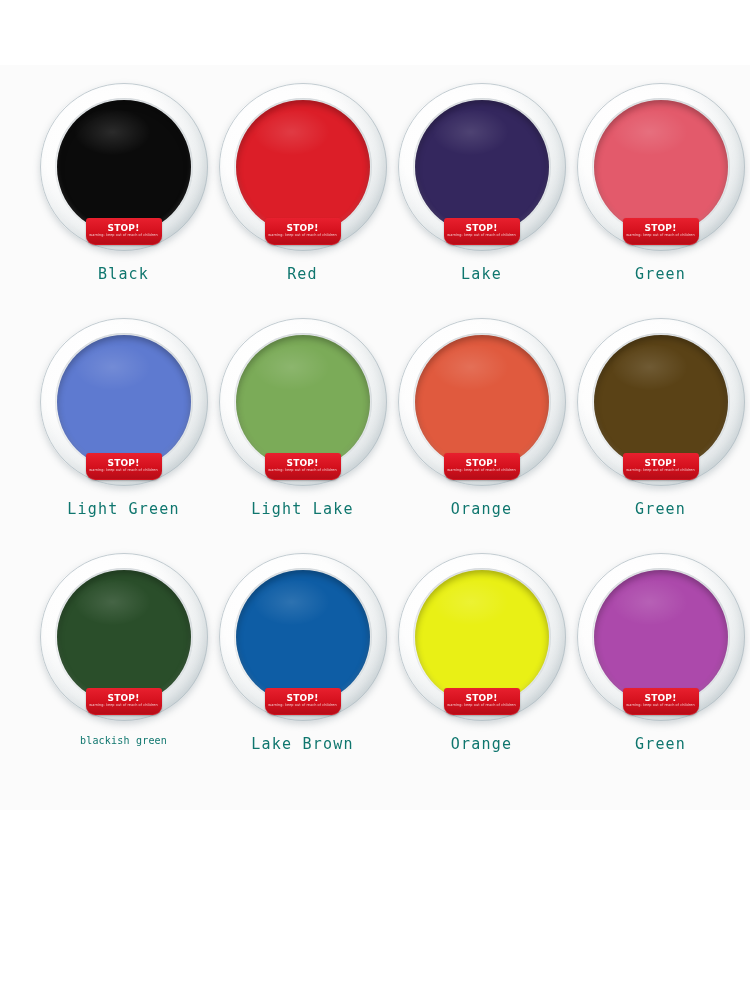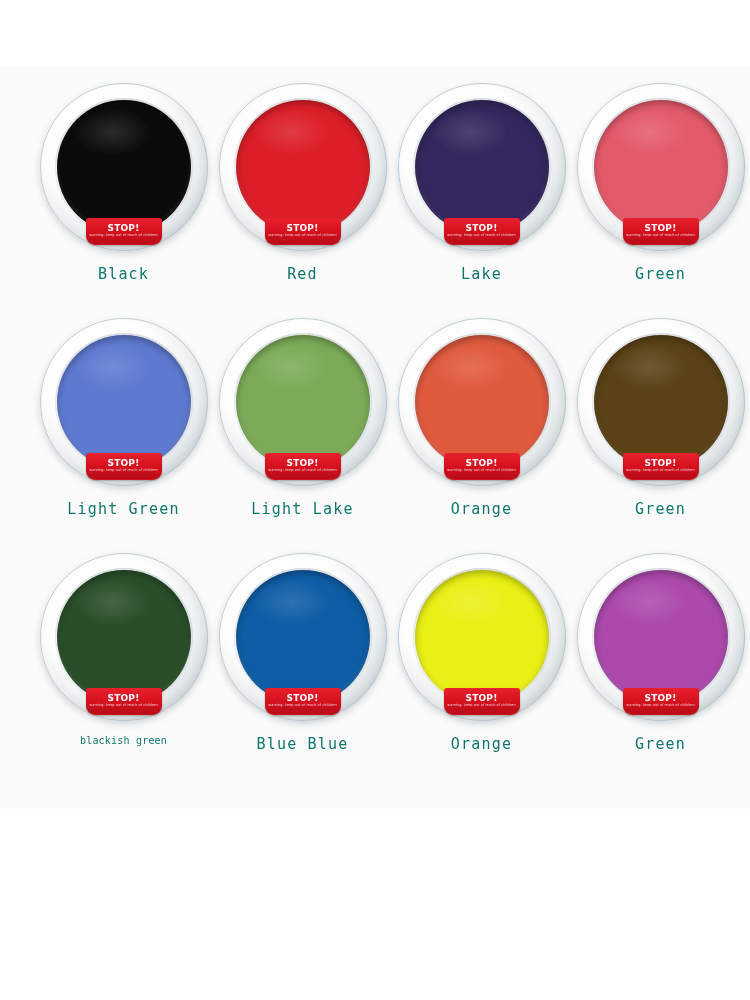--- a/index.html
+++ b/index.html
@@ -327,21 +327,21 @@
         <div class="pad">
           <div class="pad-body"></div>
           <div class="pad-rim"></div>
           <div class="pad-seat"></div>
           <div class="pad-ink" style="background-color: rgb(14, 93, 165);"></div>
           <div class="pad-tab" style="border-bottom: 1px solid rgb(212, 16, 29);">
             <span class="tab-title">STOP!</span>
             <span class="tab-sub">warning: keep out of reach of children</span>
           </div>
         </div>
-        <div class="label">Blue Blue</div>
+        <div class="label">Lake Brown</div>
       </div>
 
       <div class="cell">
         <div class="pad">
           <div class="pad-body"></div>
           <div class="pad-rim"></div>
           <div class="pad-seat"></div>
           <div class="pad-ink" style="background-color: rgb(233, 240, 21);"></div>
           <div class="pad-tab" style="border-bottom: 1px solid rgb(212, 16, 29);">
             <span class="tab-title">STOP!</span>

